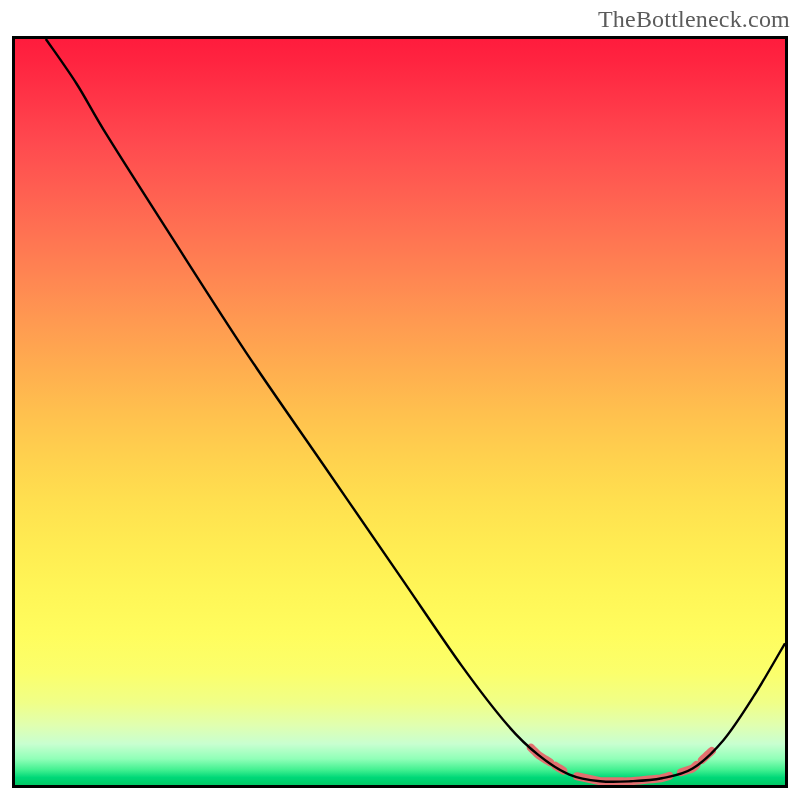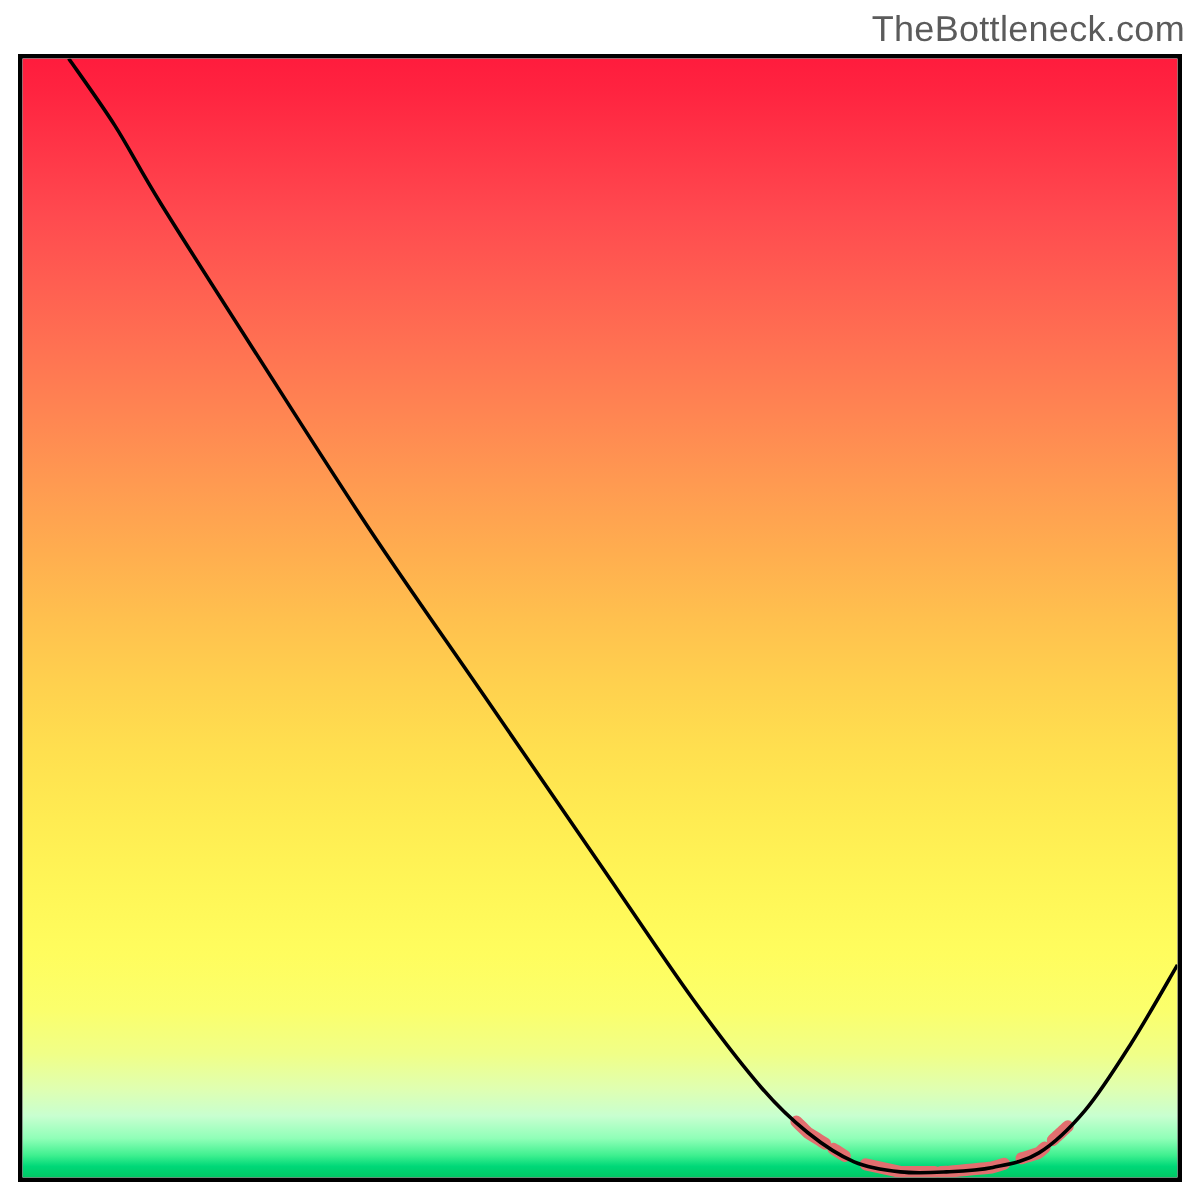--- a/index.html
+++ b/index.html
@@ -17,20 +17,21 @@
     height: 800px;
   }
   .watermark {
     position: absolute;
     top: 6px;
     right: 10px;
     font-size: 24px;
     font-weight: 500;
     color: #5b5b5b;
     letter-spacing: 0.2px;
+    font-family: Liberation Serif, serif;
   }
   .plot {
     position: absolute;
     left: 12px;
     top: 36px;
     width: 776px;
     height: 752px;
     border: 3px solid #000000;
     box-sizing: border-box;
     overflow: hidden;

